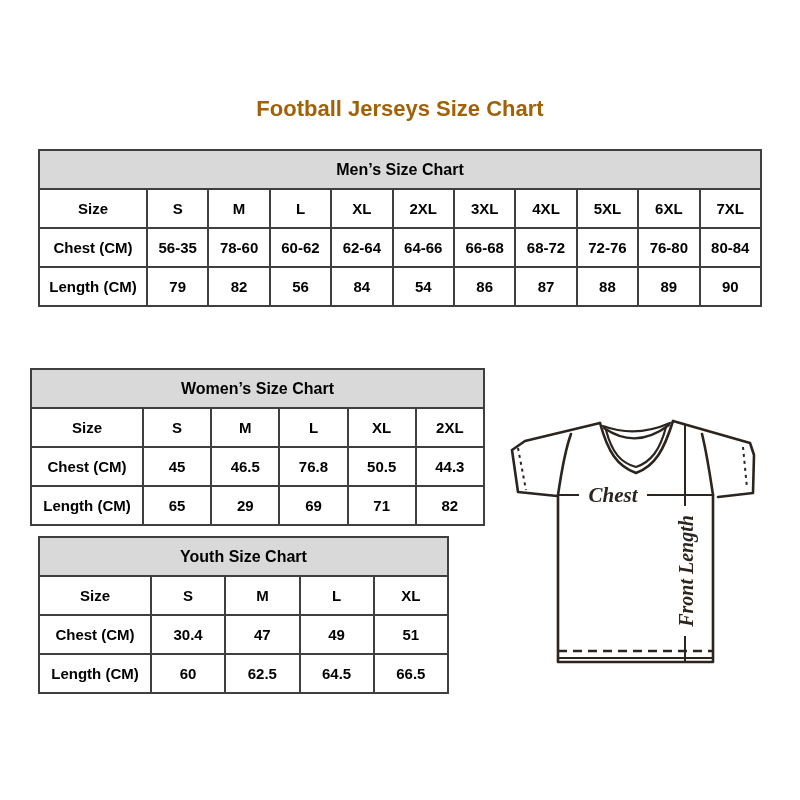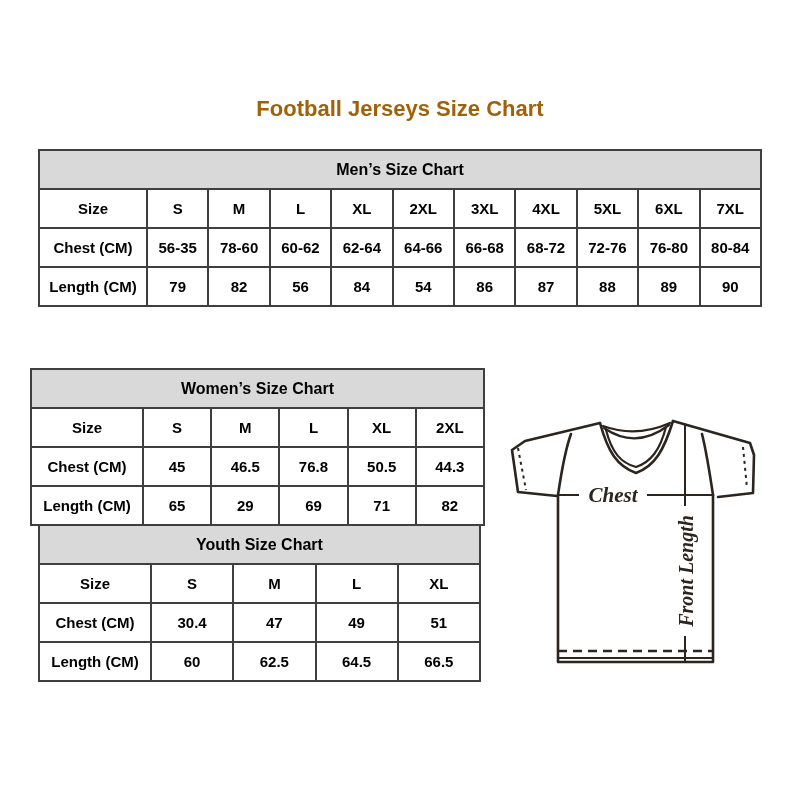--- a/index.html
+++ b/index.html
@@ -24,21 +24,21 @@
     text-align:center; vertical-align:middle;
     font-weight:bold; color:#000; padding:0;
     font-family:"Liberation Sans", sans-serif;
   }
   table.size-table th.tbl-title {
     background:#d9d9d9; font-size:16px; height:37px;margin-top:16px;
   }
   table.size-table td { font-size:15px; height:37px; }
   .tbl-mens   { left:38px; top:149px; width:724px; }
   .tbl-womens { left:30px; top:368px; width:455px; }
-  .tbl-youth  { left:38px; top:524px; width:443px;padding-left:12px; }
+  .tbl-youth  { left:38px; top:536px; width:411px;padding-left:12px; }
   .tbl-mens   col.col-label { width:108px; }
   .tbl-womens col.col-label { width:112px; }
   .tbl-youth  col.col-label { width:112px; }
   .jersey-svg { position:absolute; left:505px; top:410px; }
   .measure-text {
     font-family:"Liberation Serif", serif;
     font-style:italic; font-weight:bold;
     fill:#2b241f;
   }
 </style>

